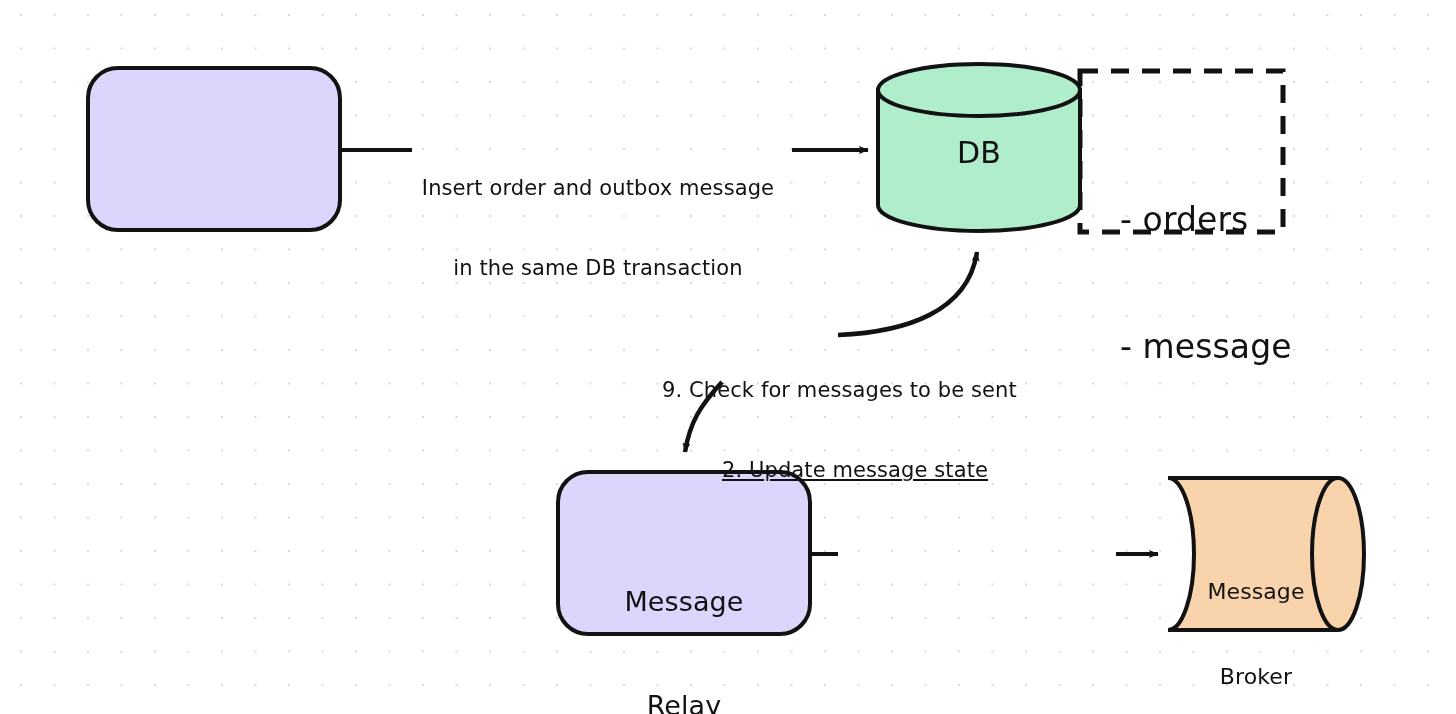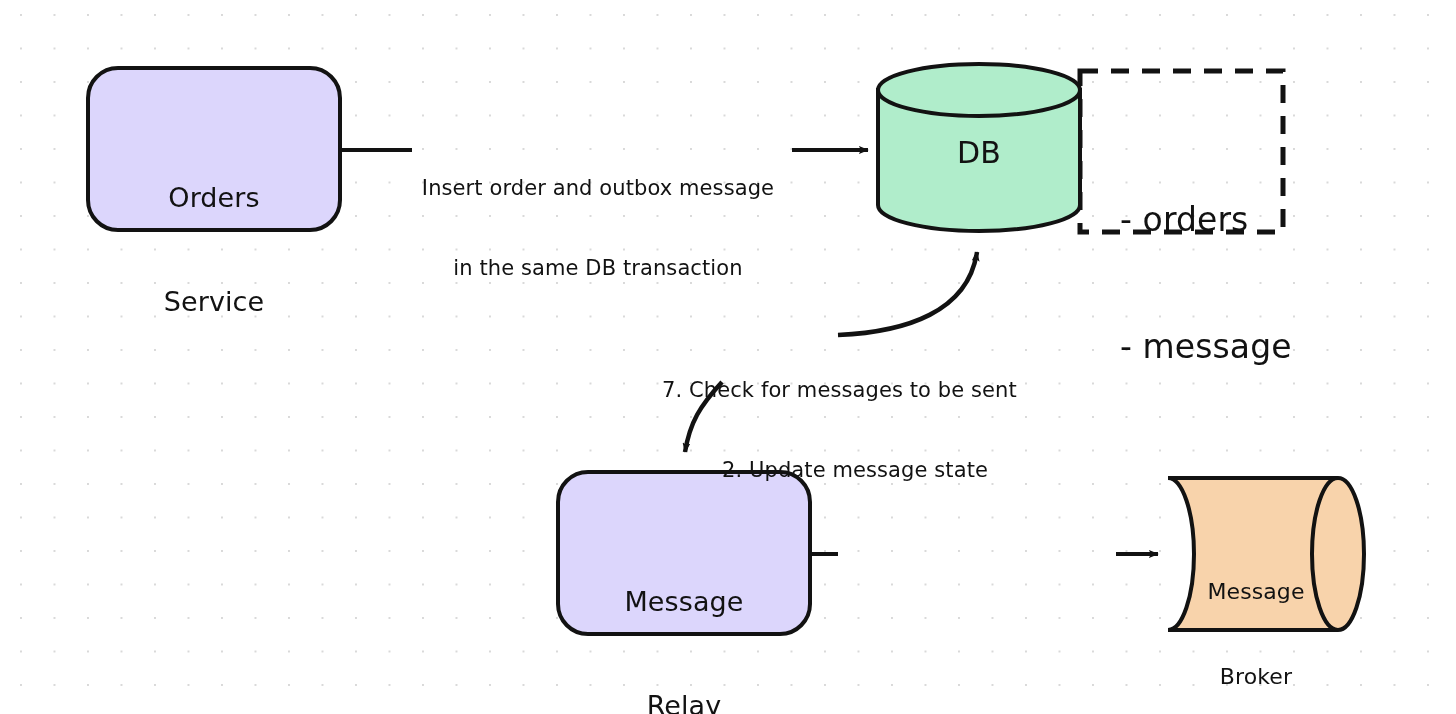--- a/index.html
+++ b/index.html
@@ -100,40 +100,36 @@
       <line x1="810" y1="554" x2="838" y2="554" stroke="#121212" stroke-width="4"></line>
       <line x1="1116" y1="554" x2="1158" y2="554" stroke="#121212" stroke-width="4" marker-end="url(#arrowhead)"></line>
     </g>
 
     <g>
       <path d="M1168,478 L1338,478 A26,76 0 0 1 1338,630 L1168,630 A26,76 0 0 0 1168,478 Z" fill="#f8d3ab" stroke="#121212" stroke-width="4"></path>
       <path d="M1338,478 A26,76 0 0 0 1338,630" fill="none" stroke="#121212" stroke-width="4"></path>
     </g>
   </svg>
 
-  <div class="lbl node-label" style="left:88px; top:112px; width:252px;">
-    <div>Orders</div>
-    <div>Service</div>
-  </div>
 
   <div class="lbl edge-label" style="left:396px; top:121px; width:404px;">
     <div>Insert order and outbox message</div>
     <div>in the same DB transaction</div>
   </div>
 
   <div class="lbl db-label" style="left:878px; top:134px; width:202px;">DB</div>
 
   <div class="lbl note-label" style="left:1120px; top:115px; width:170px;">
     <div>- orders</div>
     <div>- message</div>
   </div>
 
   <div class="lbl edge-label" style="left:640px; top:323px; width:420px; text-align:center;">
-    <div style="text-align:left; padding-left:22px;">7. Check for messages to be sent</div>
-    <div style="text-align:left; padding-left:82px;">2. Update message state</div>
+    <div style="text-align:left; padding-left:22px;">9. Check for messages to be sent</div>
+    <div style="text-align:left; padding-left:82px;text-decoration:underline;">2. Update message state</div>
   </div>
 
   <div class="lbl node-label" style="left:558px; top:516px; width:252px;">
     <div>Message</div>
     <div>Relay</div>
   </div>
 
 
   <div class="lbl node-label-sm" style="left:1168px; top:522px; width:176px;">
     <div>Message</div>

